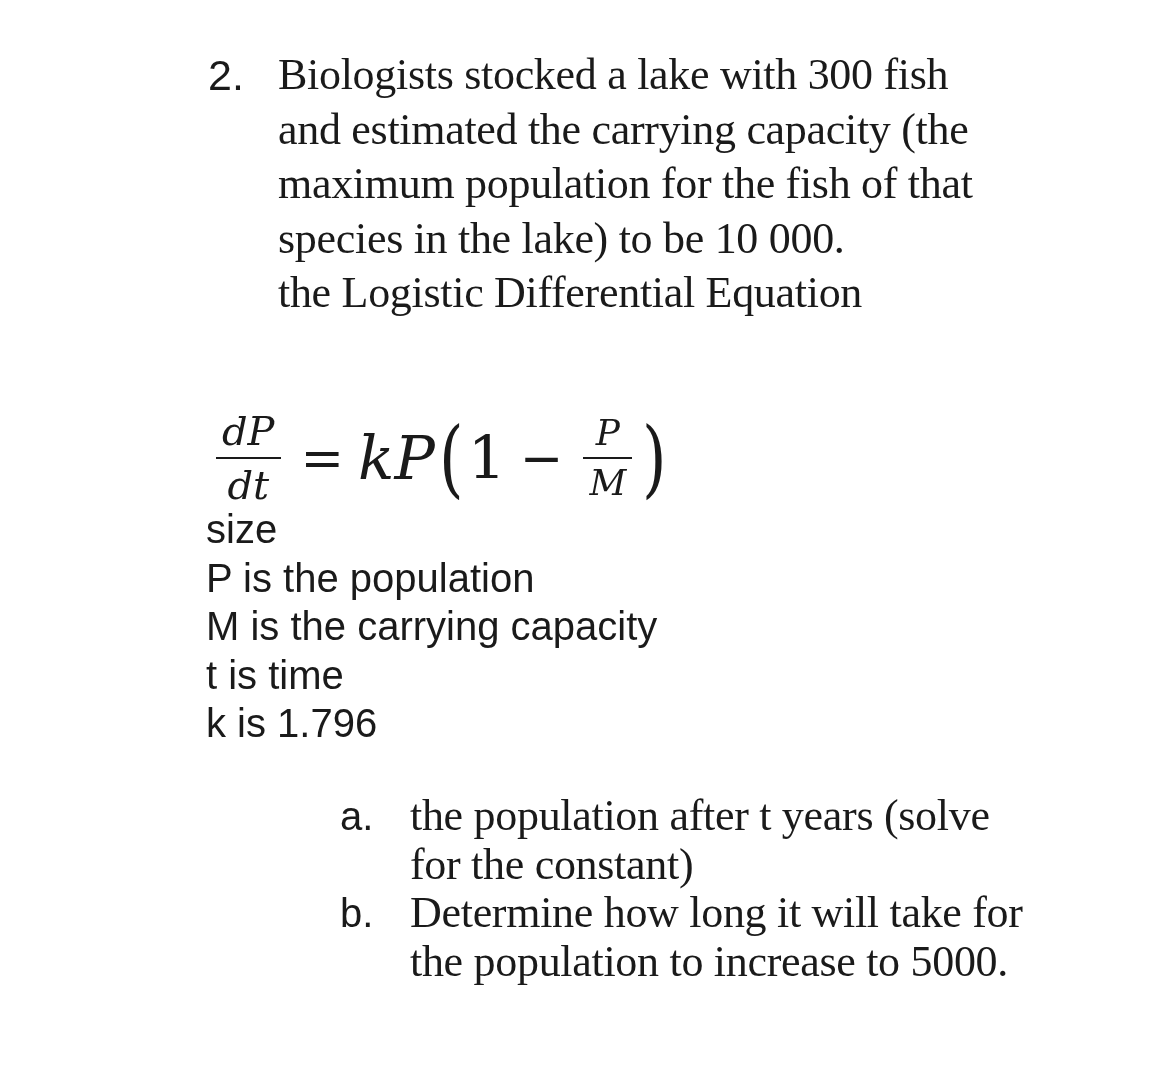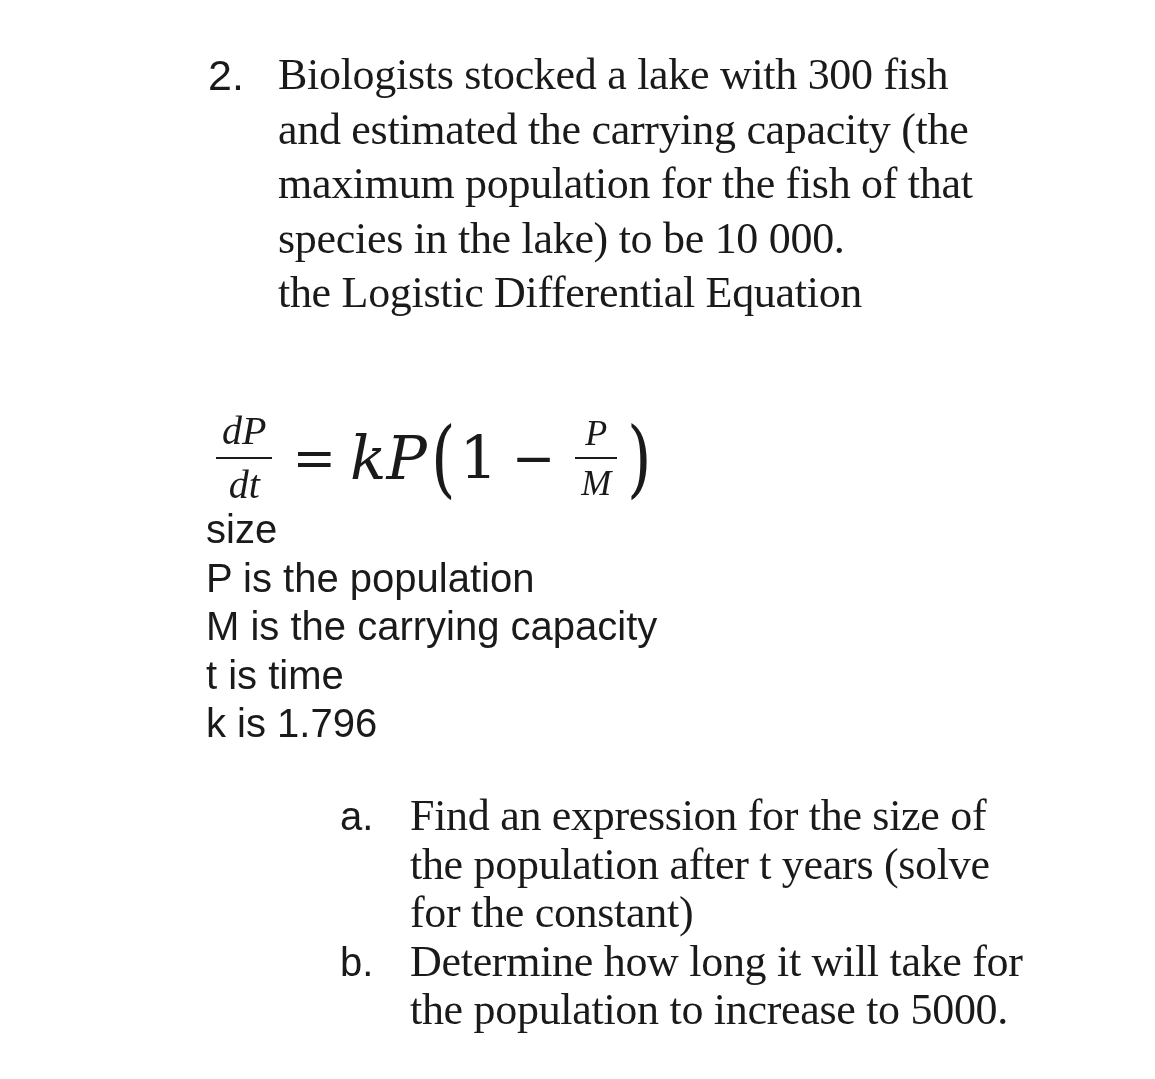--- a/index.html
+++ b/index.html
@@ -6,21 +6,21 @@
     body { width: 1155px; height: 1079px; position: relative; overflow: hidden; color: #1a1a1a; }
     .serif { font-family: "Liberation Serif", "DejaVu Serif", serif; }
     .sans { font-family: "Liberation Sans", "DejaVu Sans", sans-serif; }
 
     .problem { position: absolute; left: 208px; top: 48px; width: 900px; }
     .problem .num { position: absolute; left: 0; top: 0; font-size: 43px; line-height: 54.5px; }
     .problem .body { position: absolute; left: 70px; top: 0; width: 830px; font-size: 44px; line-height: 54.5px; letter-spacing: -0.3px; }
     .problem .body span { display: block; white-space: nowrap; }
 
     .equation { position: absolute; left: 210px; top: 410px; height: 95px; display: flex; align-items: center; font-family: "DejaVu Serif", "Liberation Serif", serif; }
-    .frac { display: inline-flex; flex-direction: column; align-items: center; margin: 0 6px; font-family: Liberation Serif, serif; }
+    .frac { display: inline-flex; flex-direction: column; align-items: center; margin: 0 6px; }
     .frac .top, .frac .bot { font-style: italic; line-height: 1; padding: 0 6px; }
     .frac .bar { height: 2px; background: #1a1a1a; align-self: stretch; margin: 6px 0; }
     .frac.big .top, .frac.big .bot { font-size: 40px; }
     .frac.small .top, .frac.small .bot { font-size: 36px; }
     .eq-sym { font-size: 52px; margin: 0 14px; line-height: 1; }
     .eq-var { font-size: 60px; font-style: italic; line-height: 1; }
     .eq-num { font-size: 60px; line-height: 1; }
     .paren { font-size: 84px; font-weight: 200; line-height: 1; transform: scaleX(0.75); display: inline-block; }
 
     .defs { position: absolute; left: 206px; top: 505px; font-size: 40px; line-height: 48.5px; }
@@ -71,21 +71,20 @@
   <div>P is the population</div>
   <div>M is the carrying capacity</div>
   <div>t is time</div>
   <div>k is 1.796</div>
 </div>
 
 <div class="parts">
   <div class="part">
     <span class="lbl sans">a.</span>
     <div class="txt serif">
-      <span>Find an expression for the size of</span>
       <span>the population after t years (solve</span>
       <span>for the constant)</span>
     </div>
   </div>
   <div class="part">
     <span class="lbl sans">b.</span>
     <div class="txt serif">
       <span>Determine how long it will take for</span>
       <span>the population to increase to 5000.</span>
     </div>

